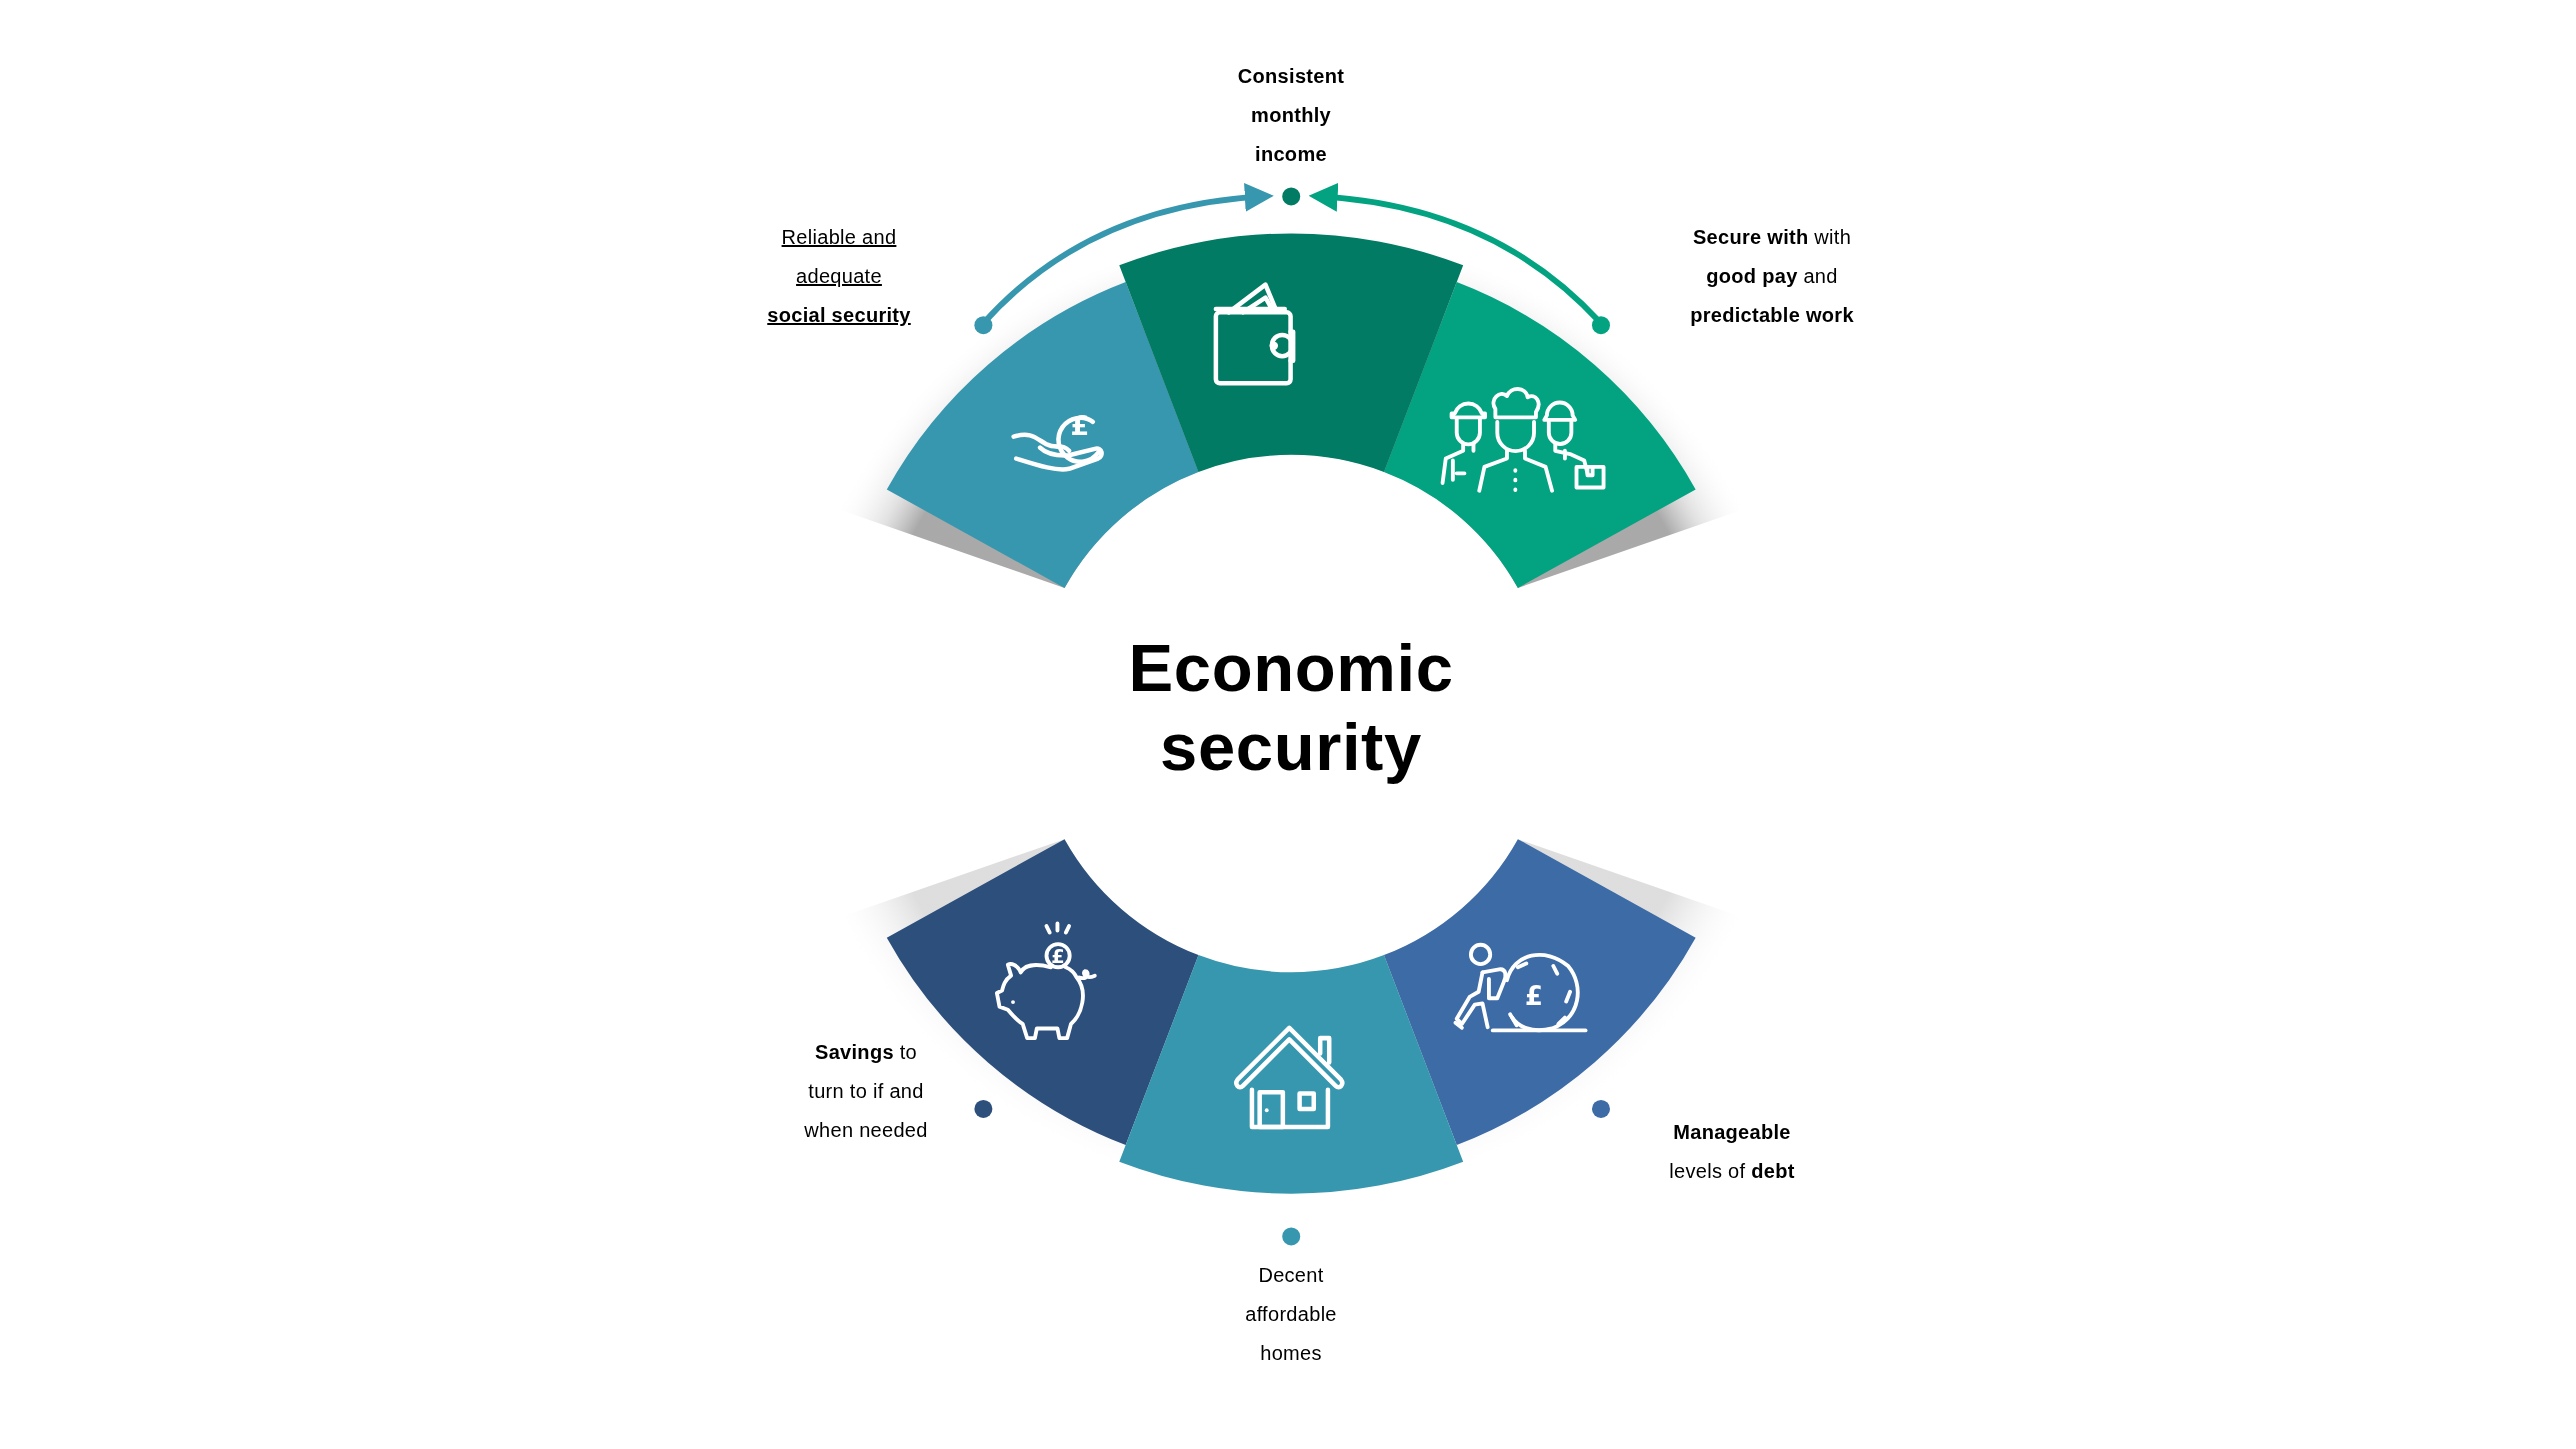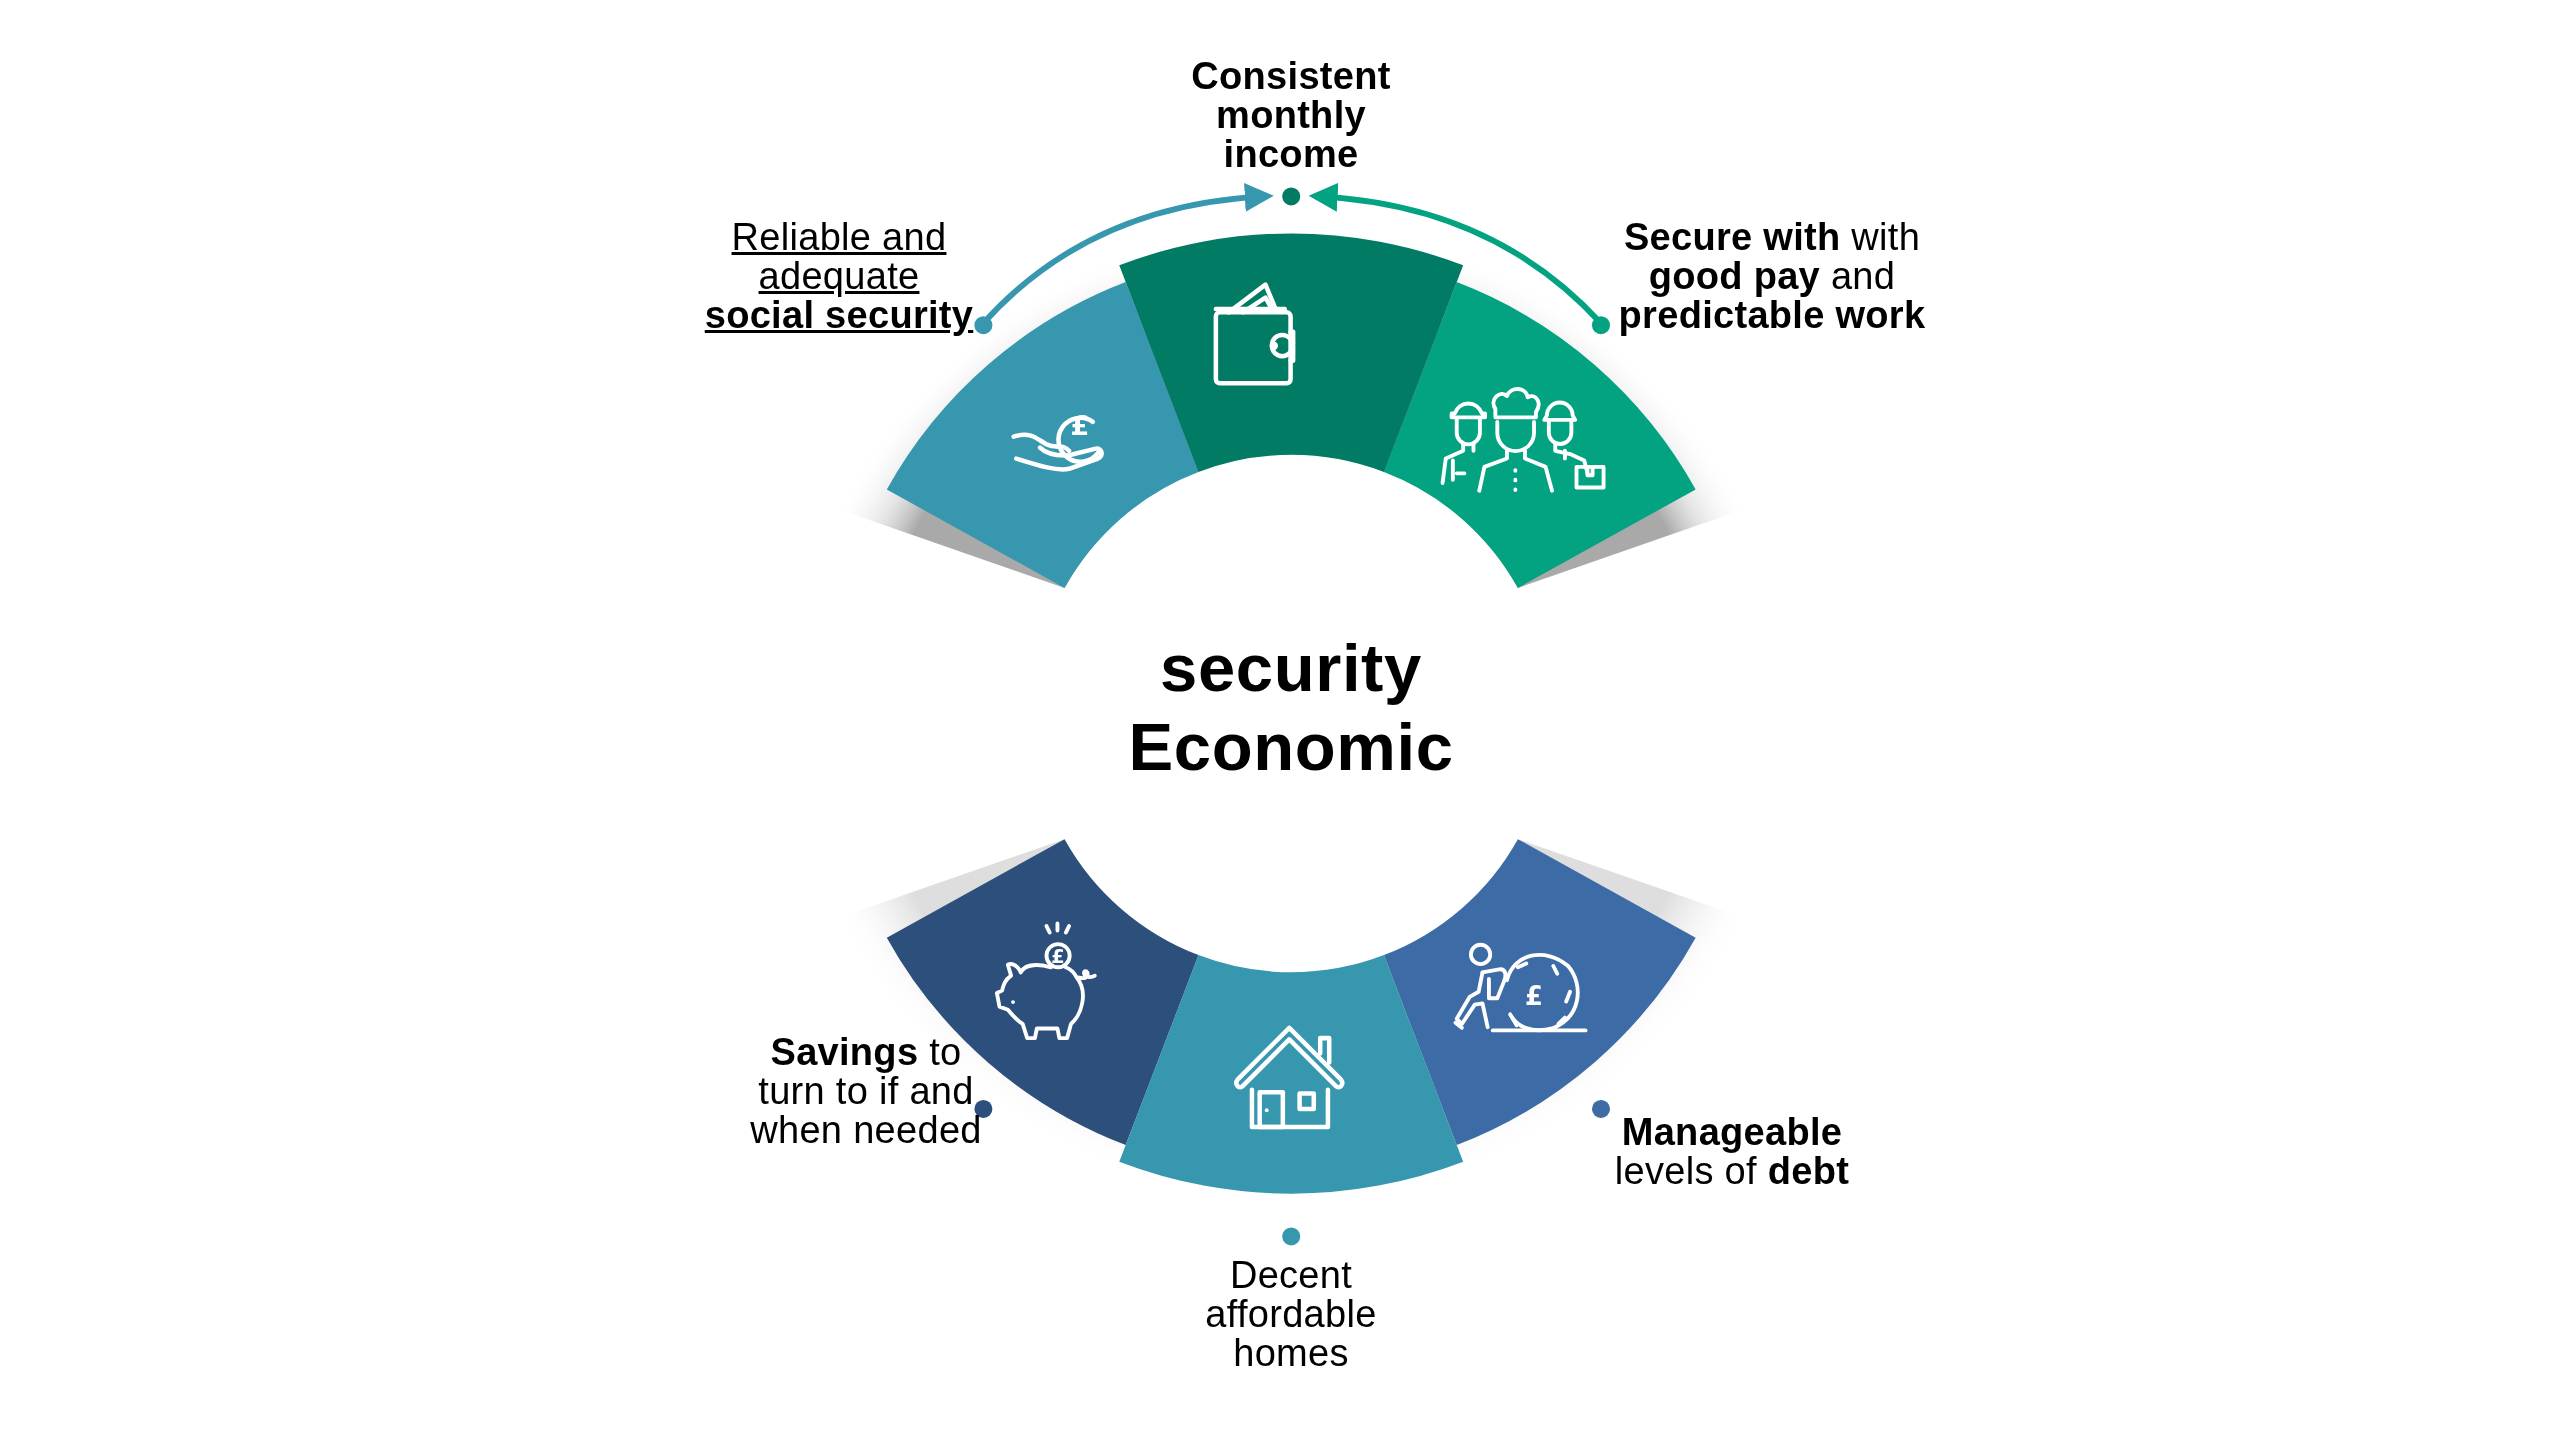--- a/index.html
+++ b/index.html
@@ -1,19 +1,19 @@
 <!DOCTYPE html>
 <html style="font-size:10.3px"><head>
   <meta charset="utf-8">
   <style>
     html, body { margin: 0; padding: 0; background: #ffffff; }
     body { width: 2576px; height: 1449px; position: relative; overflow: hidden;
            font-family: "Liberation Sans", "DejaVu Sans", sans-serif; color: #000; }
     svg.canvas { position: absolute; left: 0; top: 0; width: 2576px; height: 1449px; }
-    .label { position: absolute; text-align: center; font-size: 38px; line-height: 39px;
+    .label { position: absolute; text-align: center; font-size: 20px; line-height: 39px;
              font-weight: normal; letter-spacing: 0.3px; white-space: nowrap;
              transform: translateX(-50%); }
     .label b { font-weight: bold; }
     .label .line { display: block; }
     .title { position: absolute; left: 1291px; top: 628px; transform: translateX(-50%);
              text-align: center; font-size: 67px; line-height: 79px; font-weight: bold;
              white-space: nowrap; letter-spacing: 0.6px; }
     .title .line { display: block; }
   </style>
 </head>
@@ -130,22 +130,22 @@
       <path d="M2260,1588 L2270,1596"></path>
       <path d="M2340,1522 C2350,1480 2400,1470 2435,1500 C2460,1530 2455,1580 2410,1597 C2380,1605 2355,1595 2345,1575"></path>
       <text x="2382" y="1560" font-size="40" font-weight="bold" fill="#ffffff" stroke="none" text-anchor="middle" font-family="'DejaVu Sans', sans-serif">£</text>
       <path d="M2357,1502 L2370,1496 M2412,1500 L2418,1512 M2438,1540 L2432,1555 M2348,1580 L2355,1592 M2430,1580 L2420,1590"></path>
       <path d="M2318,1600 L2462,1600"></path>
     </g>
   </g>
 </svg>
 
 <div class="title">
+  <span class="line">Economic</span>
   <span class="line">security</span>
-  <span class="line">Economic</span>
 </div>
 
 <div class="label" style="left:1291px; top:57px; font-weight:bold;">
   <span class="line">Consistent</span>
   <span class="line">monthly</span>
   <span class="line">income</span>
 </div>
 
 <div class="label" style="left:839px; top:218px;text-decoration:underline;">
   <span class="line">Reliable and</span>

